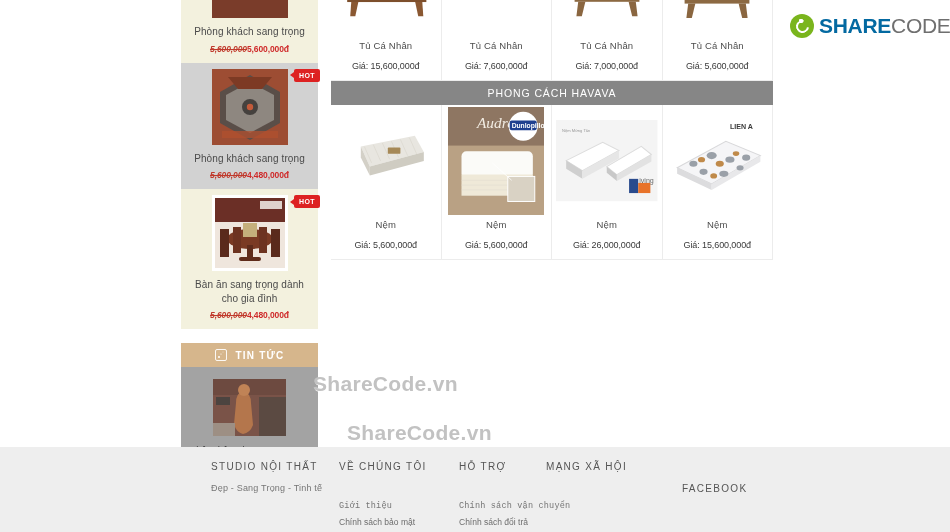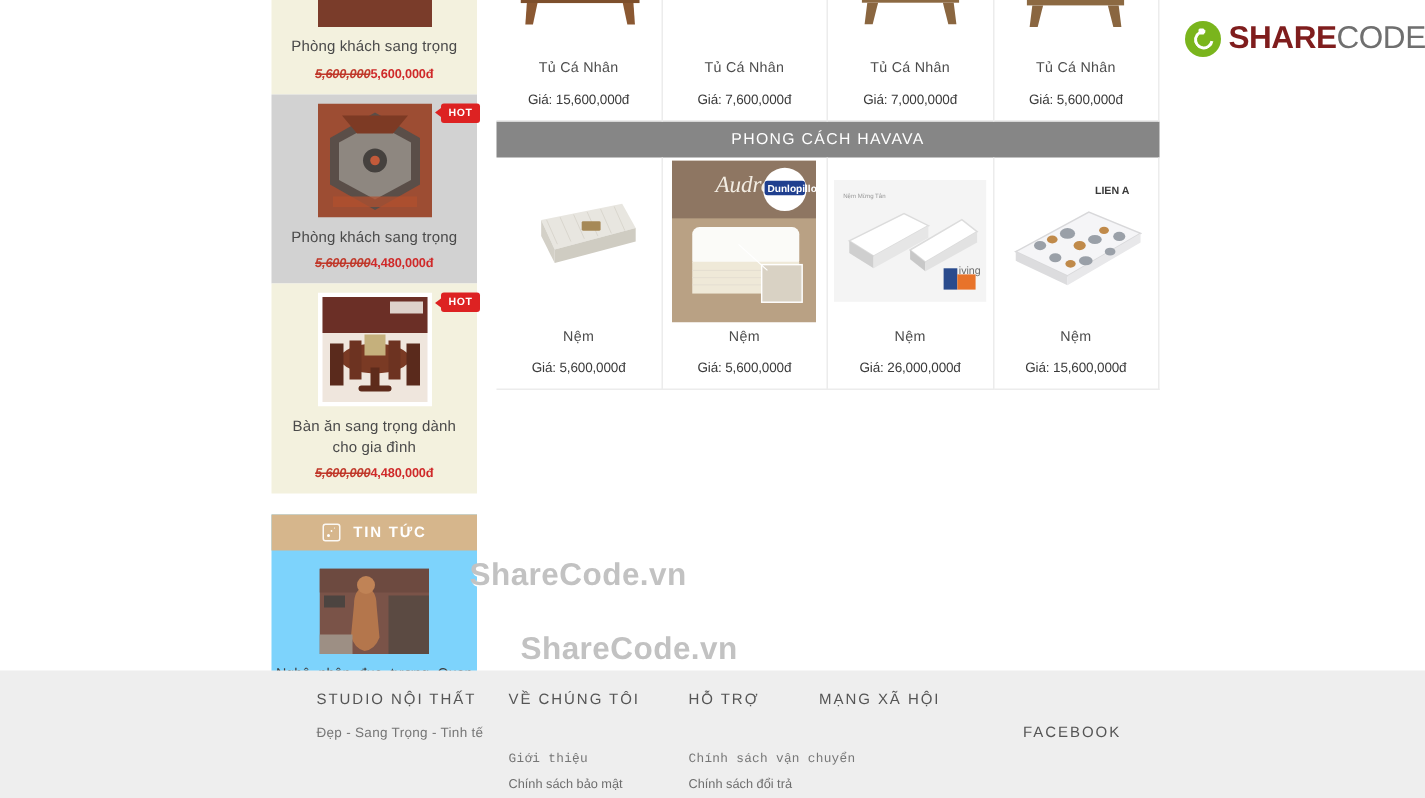--- a/index.html
+++ b/index.html
@@ -21,21 +21,21 @@
   .logo-mark .inner {
     width:13px; height:13px; border-radius:50%;
     border:2.5px solid #ffffff; border-right-color:transparent;
     transform:rotate(-35deg);
   }
   .logo-mark .blade {
     position:absolute; width:4px;height:4px;background:#fff;
     border-radius:1px; top:5px; left:9px;
   }
   .logo-text { font-size:21px; font-weight:bold; letter-spacing:-0.3px; white-space:nowrap; }
-  .logo-text .s1 { color:#7f1d1d; }
+  .logo-text .s1 { color:#0369a1; }
   .logo-text .s2 { color:#6f6f6f; font-weight:normal; }
 
   
   .sidebar { position:absolute; left:181px; top:-64px; width:137px; }
   .side-prod { padding:6px 6px 9px; position:relative; text-align:center; }
   .side-prod.cream { background:#f3f1de; }
   .side-prod.gray  { background:#d2d2d2; }
   .side-thumb-wrap { position:relative; display:flex; justify-content:center; }
   .side-thumb { width:76px; height:76px; object-fit:cover; display:block; }
   .side-title {
@@ -51,21 +51,21 @@
     padding:3px 5px; letter-spacing:.4px; line-height:1;
     border-radius:2px;
   }
   .hot-badge::before {
     content:""; position:absolute; left:-4px; top:50%; margin-top:-3px;
     border-top:3px solid transparent; border-bottom:3px solid transparent;
     border-right:4px solid #dd2222;
   }
 
   
-  .news-box { background:#7dd3fc; margin-top:14px; padding-bottom:14px; }
+  .news-box { background:#a3a3a3; margin-top:14px; padding-bottom:14px; }
   .news-head {
     background:#d6b68c; color:#fff; height:24px;
     display:flex; align-items:center; justify-content:center; gap:9px;
   }
   .news-head .title { font-size:10px; letter-spacing:1.2px; font-weight:bold;}
   .rss-ico {
     width:12px;height:12px;position:relative;flex:none;
     border:1px solid rgba(255,255,255,.9); border-radius:2px;
   }
   .rss-ico::after{

